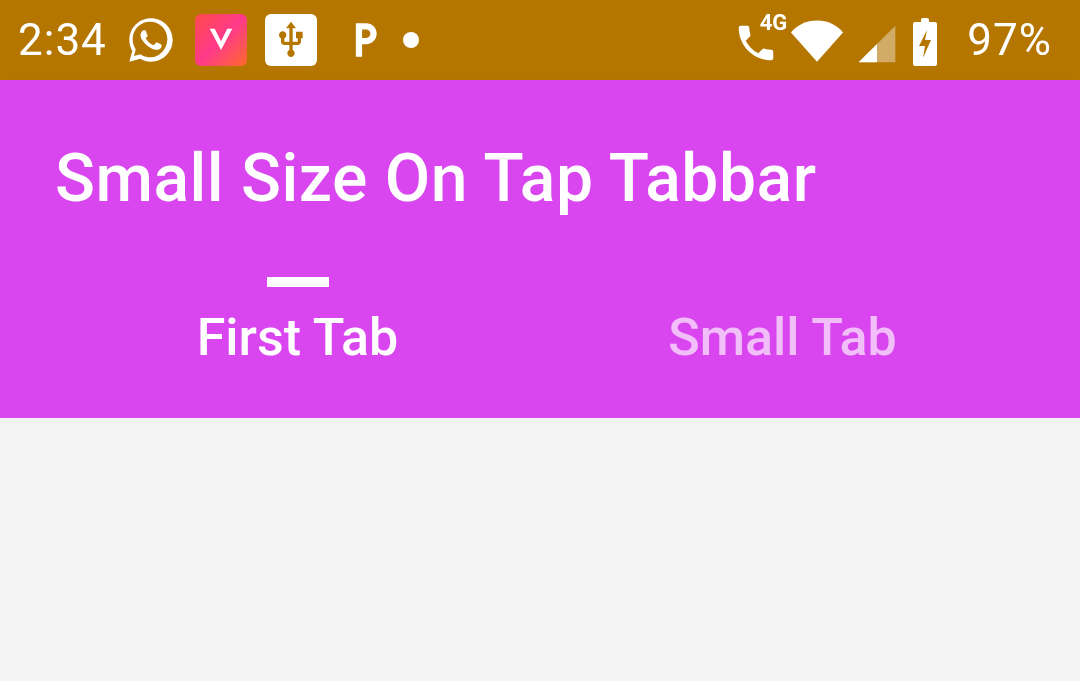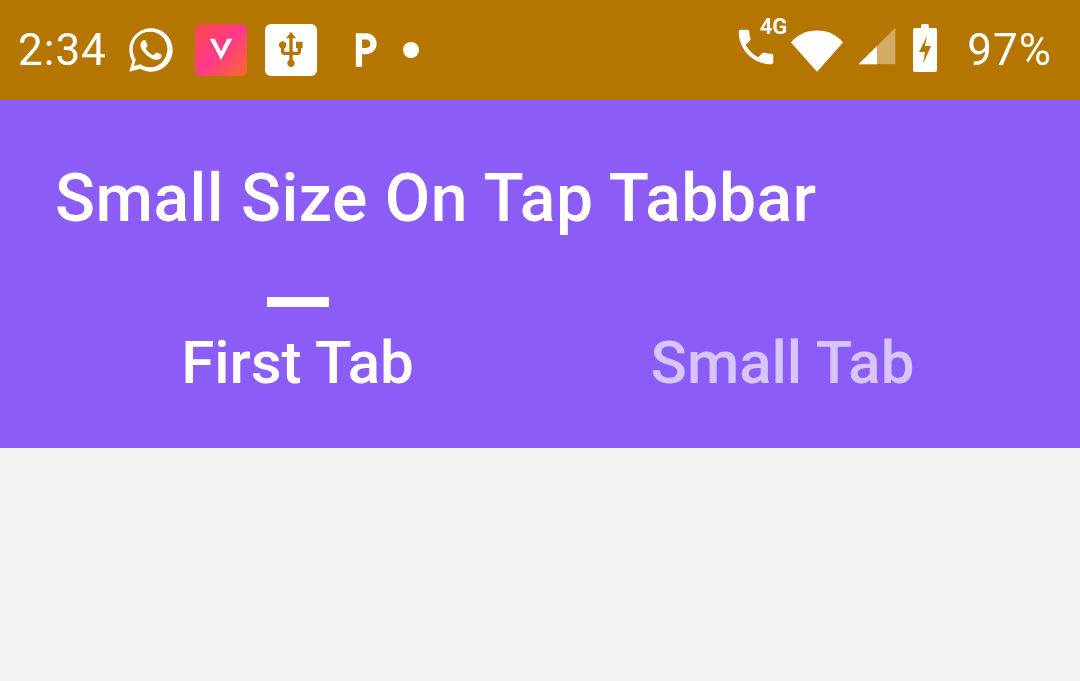--- a/index.html
+++ b/index.html
@@ -8,36 +8,36 @@
       box-sizing: border-box;
     }
     body {
       font-family: Roboto, 'Segoe UI', Arial, sans-serif;
       width: 1080px;
       height: 681px;
       background: #f3f3f3;
       overflow: hidden;
     }
     .status-bar {
-      height: 100px;
+      height: 80px;
       background: #b57600;
       display: flex;
       align-items: center;
       justify-content: space-between;
       padding: 0 28px 0 18px;
       color: white;
     }
     .status-left {
       display: flex;
       align-items: center;
       gap: 18px;
     }
     .status-right {
       display: flex;
-      align-items: flex-start;
+      align-items: flex-end;
       gap: 12px;
     }
     .clock {
       font-size: 44px;
       font-weight: 400;
       letter-spacing: 1px;
     }
     .battery-pct {
       font-size: 44px;
       font-weight: 400;
@@ -70,21 +70,21 @@
       align-items: center;
       justify-content: center;
     }
     .dot {
       width: 16px;
       height: 16px;
       background: white;
       border-radius: 50%;
     }
     .app-bar {
-      background: #8b5cf6;
+      background: #d946ef;
       padding: 60px 55px 0 55px;
       box-shadow: 0 4px 6px rgba(0,0,0,0.15);
     }
     .app-title {
       color: white;
       font-size: 66px;
       font-weight: 500;
       letter-spacing: 0.5px;
     }
     .tab-container {
@@ -103,21 +103,21 @@
       height: 10px;
       width: 62px;
       background: white;
       margin-bottom: 20px;
       opacity: 0;
     }
     .tab.active .tab-indicator {
       opacity: 1;
     }
     .tab-label {
-      font-size: 60px;
+      font-size: 52px;
       font-weight: 500;
       color: rgba(255,255,255,0.65);
     }
     .tab.active .tab-label {
       color: white;
     }
     .content {
       background: #f3f3f3;
       height: 400px;
     }

